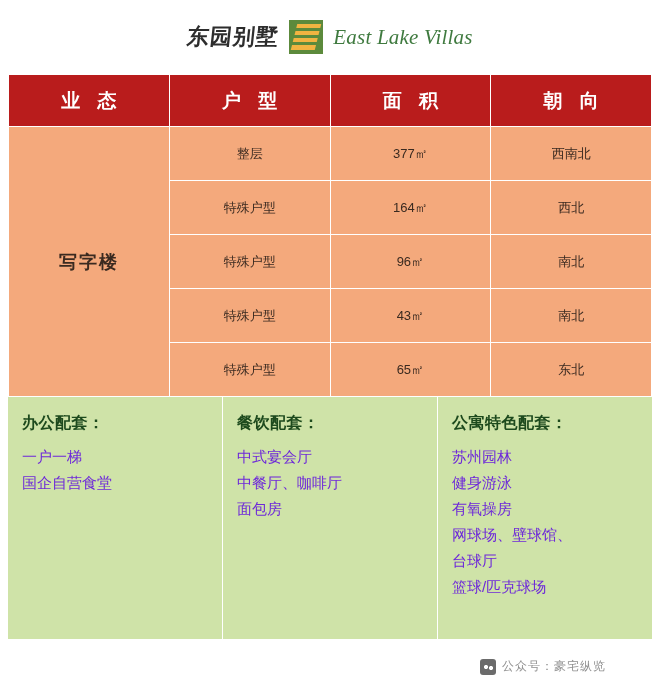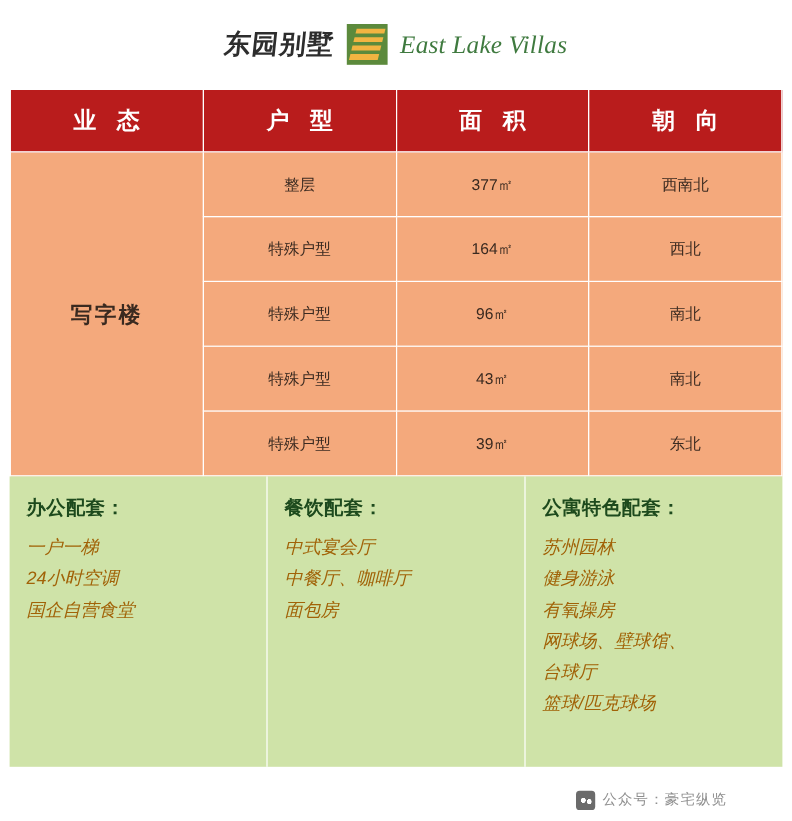--- a/index.html
+++ b/index.html
@@ -115,23 +115,22 @@
   .fac-col + .fac-col { border-left: 1px solid #ffffff; }
   .fac-title {
     font-size: 16px;
     font-weight: bold;
     color: #1d4a1d;
     margin-bottom: 10px;
     letter-spacing: 0.5px;
   }
   .fac-item {
     font-size: 15px;
-    color: #a16207;
+    color: #6d28d9;
     line-height: 26px;
-    font-style: italic;
   }
 
   
   .wm {
     position: absolute;
     color: rgba(255,255,255,0.82);
     font-size: 13px;
     letter-spacing: 1px;
     pointer-events: none;
     white-space: nowrap;
@@ -199,31 +198,30 @@
         <td>96㎡</td>
         <td>南北</td>
       </tr>
       <tr>
         <td>特殊户型</td>
         <td>43㎡</td>
         <td>南北</td>
       </tr>
       <tr>
         <td>特殊户型</td>
-        <td>39㎡</td>
+        <td>65㎡</td>
         <td>东北</td>
       </tr>
     </tbody>
   </table>
 
   <div class="facilities">
     <div class="fac-col">
       <div class="fac-title">办公配套：</div>
       <div class="fac-item">一户一梯</div>
-      <div class="fac-item">24小时空调</div>
       <div class="fac-item">国企自营食堂</div>
     </div>
     <div class="fac-col">
       <div class="fac-title">餐饮配套：</div>
       <div class="fac-item">中式宴会厅</div>
       <div class="fac-item">中餐厅、咖啡厅</div>
       <div class="fac-item">面包房</div>
     </div>
     <div class="fac-col">
       <div class="fac-title">公寓特色配套：</div>

